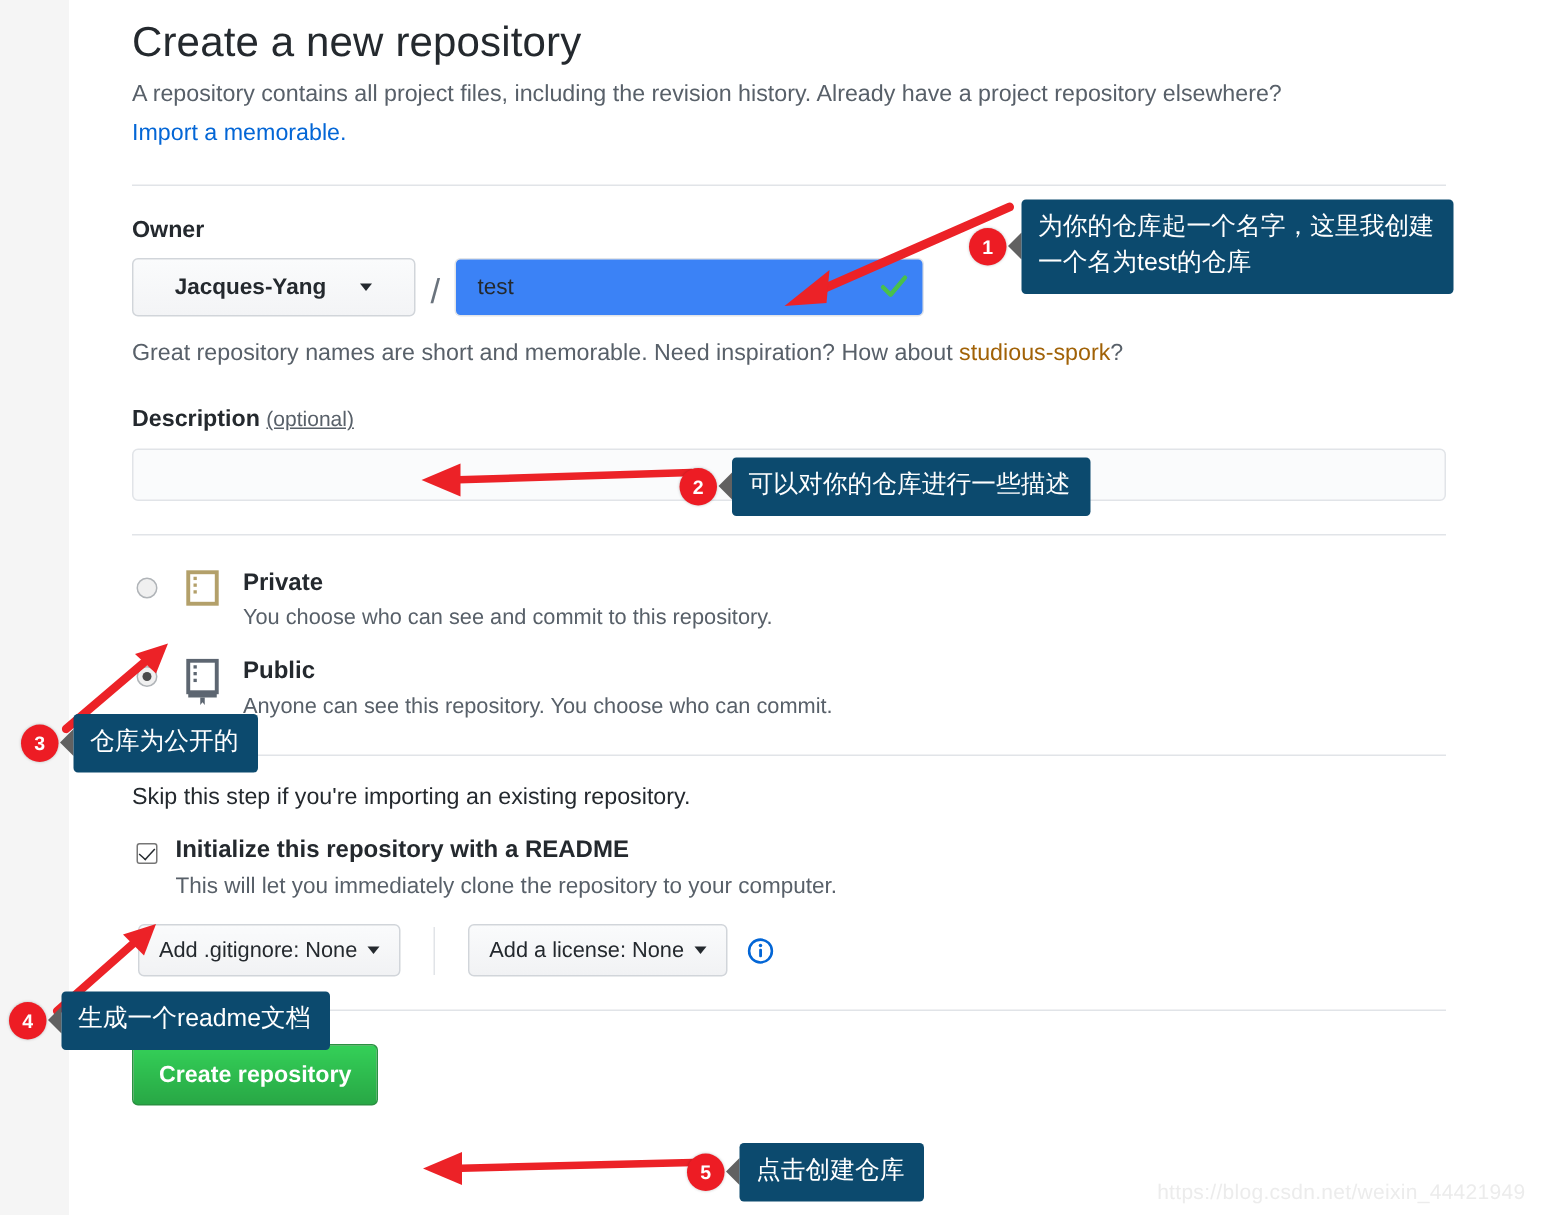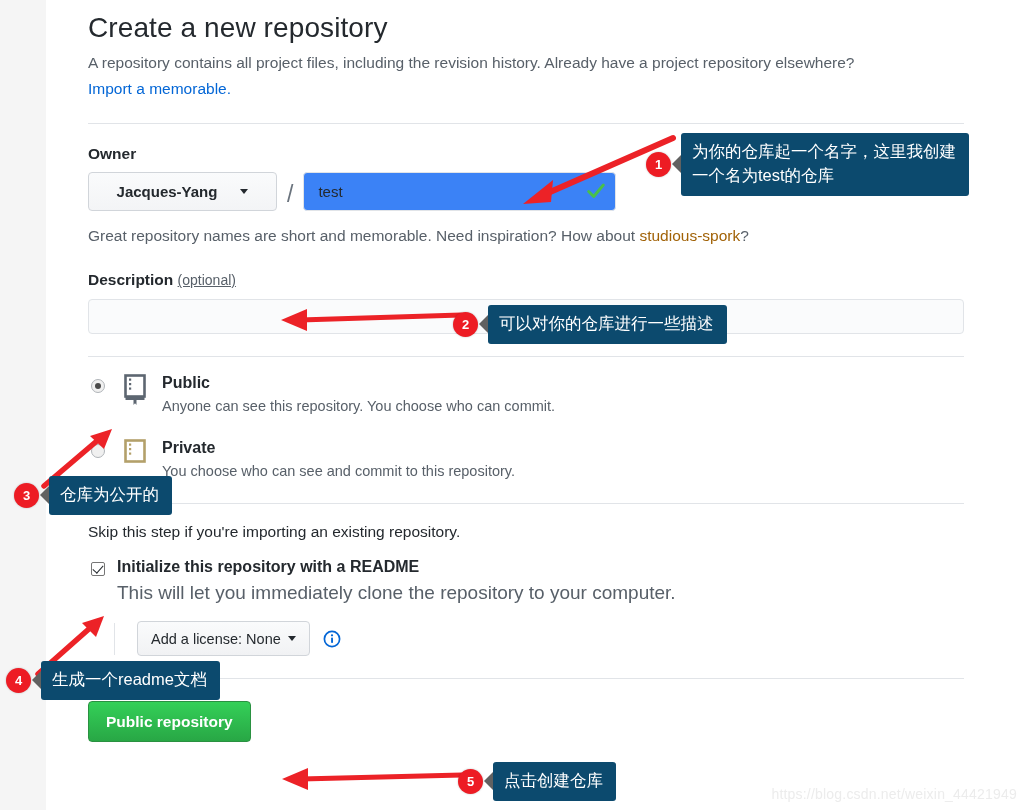--- a/index.html
+++ b/index.html
@@ -220,21 +220,21 @@
     left: 3px; top: 0px;
     width: 5px; height: 9px;
     border: solid #24292e;
     border-width: 0 1.8px 1.8px 0;
     transform: rotate(42deg);
   }
   .init-title {
     font-size: 16px; font-weight: bold; color: #24292e; line-height: 1.2;
   }
   .init-sub {
-    font-size: 19px; color: #586069; margin-top: 6px;
+    font-size: 15px; color: #586069; margin-top: 6px;
   }
 
   
   .dd-row {
     display: flex;
     align-items: center;
     margin-top: 17px;
     margin-left: 4px;
   }
   .dd-btn {
@@ -381,79 +381,83 @@
       <span class="desc-label">
         <span>Description</span>
         <span class="desc-optional">(optional)</span>
       </span>
       <input class="desc-input" type="text" placeholder="" style="">
     </div>
 
     <div class="rule"></div>
 
     
+    <div class="vis-opt second">
+      <span class="radio"></span>
+      <svg class="repo-icon" width="26" height="32" viewBox="0 0 26 32">
+        <rect x="3.5" y="1.5" width="19" height="21" fill="none" stroke="#b3a06a" stroke-width="2.6"></rect>
+        <rect x="7" y="4.5" width="2.2" height="2.2" fill="#b3a06a"></rect>
+        <rect x="7" y="9" width="2.2" height="2.2" fill="#b3a06a"></rect>
+        <rect x="7" y="13.5" width="2.2" height="2.2" fill="#b3a06a"></rect>
+      </svg>
+      <div class="vis-text">
+        <div class="vis-title">Private</div>
+        <div class="vis-sub">You choose who can see and commit to this repository.</div>
+      </div>
+    </div>
+
     <div class="vis-opt">
       <span class="radio checked"></span>
       <svg class="repo-icon" width="26" height="32" viewBox="0 0 26 32">
         <rect x="3.5" y="1.5" width="19" height="21" fill="none" stroke="#5d6671" stroke-width="2.6"></rect>
         <rect x="7" y="4.5" width="2.2" height="2.2" fill="#5d6671"></rect>
         <rect x="7" y="9" width="2.2" height="2.2" fill="#5d6671"></rect>
         <rect x="7" y="13.5" width="2.2" height="2.2" fill="#5d6671"></rect>
         <path d="M3.5 22.5 H22.5 V26 H3.5 Z" fill="#5d6671"></path>
         <path d="M11.5 26 H14.5 V31 L13 29.2 L11.5 31 Z" fill="#5d6671"></path>
       </svg>
       <div class="vis-text">
         <div class="vis-title">Public</div>
         <div class="vis-sub">Anyone can see this repository. You choose who can commit.</div>
       </div>
     </div>
 
-    <div class="vis-opt second">
-      <span class="radio"></span>
-      <svg class="repo-icon" width="26" height="32" viewBox="0 0 26 32">
-        <rect x="3.5" y="1.5" width="19" height="21" fill="none" stroke="#b3a06a" stroke-width="2.6"></rect>
-        <rect x="7" y="4.5" width="2.2" height="2.2" fill="#b3a06a"></rect>
-        <rect x="7" y="9" width="2.2" height="2.2" fill="#b3a06a"></rect>
-        <rect x="7" y="13.5" width="2.2" height="2.2" fill="#b3a06a"></rect>
-      </svg>
-      <div class="vis-text">
-        <div class="vis-title">Private</div>
-        <div class="vis-sub">You choose who can see and commit to this repository.</div>
-      </div>
-    </div>
-
     <div class="rule"></div>
 
     
     <div class="skip-note">Skip this step if you're importing an existing repository.</div>
 
     <div class="init-row">
       <span class="checkbox checked"></span>
       <div>
         <div class="init-title">Initialize this repository with a README</div>
         <div class="init-sub">This will let you immediately clone the repository to your computer.</div>
       </div>
     </div>
 
     <div class="dd-row">
+      <div class="dd-btn">
+        <span>Add .gitignore: None</span>
+        <span class="caret"></span>
+      </div>
       <div class="dd-sep"></div>
       <div class="dd-btn">
         <span>Add a license: None</span>
         <span class="caret"></span>
       </div>
       <svg class="info-icon" width="18" height="18" viewBox="0 0 18 18">
         <circle cx="9" cy="9" r="7.6" fill="none" stroke="#0366d6" stroke-width="1.7"></circle>
         <circle cx="9" cy="5.3" r="1.15" fill="#0366d6"></circle>
         <rect x="8.1" y="7.5" width="1.9" height="5.6" rx=".8" fill="#0366d6"></rect>
       </svg>
     </div>
 
     <div class="rule2"></div>
 
-    <button class="create-btn">Public repository</button>
+    <button class="create-btn">Create repository</button>
   </div>
 
   <svg class="arrow-svg" style="left:505px; top:130px; width:175px; height:85px;" viewBox="0 0 175 85">
     <path d="M168 8 L36 66" stroke="#ec2227" stroke-width="6" stroke-linecap="round" fill="none"></path>
     <path d="M18 74 L48 50 L46 72 Z" fill="#ec2227"></path>
   </svg>
 
   <svg class="arrow-svg" style="left:265px; top:303px; width:200px; height:34px;" viewBox="0 0 200 34">
     <path d="M196 12 L35 17" stroke="#ec2227" stroke-width="5" stroke-linecap="round" fill="none"></path>
     <path d="M16 17 L42 6 L42 28 Z" fill="#ec2227"></path>

